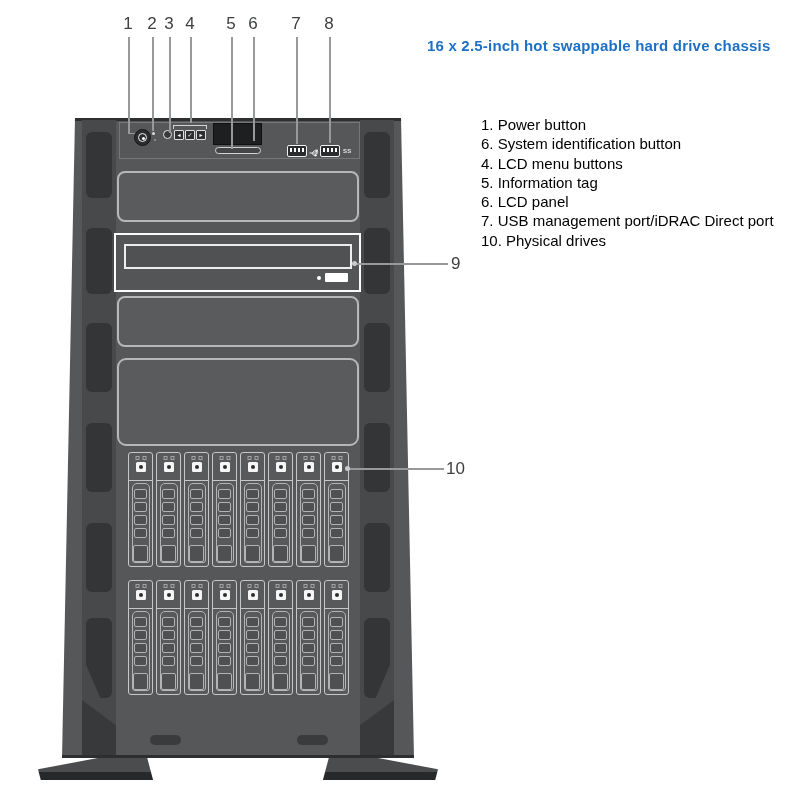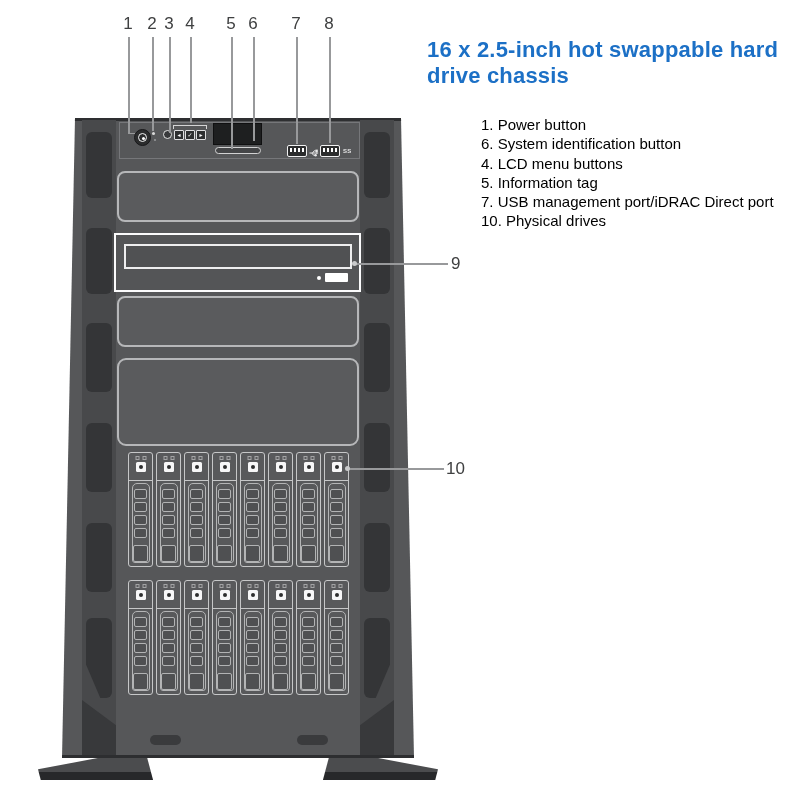--- a/index.html
+++ b/index.html
@@ -7,21 +7,21 @@
           font-family:"Liberation Sans",sans-serif;}
 
   
   .callout-num{position:absolute;transform:translateX(-50%);font-size:17px;color:#3f4041;}
   .callout-num-side{position:absolute;font-size:17px;color:#3f4041;}
   .leader-v{position:absolute;width:1.5px;background:#98999b;z-index:6;}
   .leader-h{position:absolute;height:1.5px;background:#98999b;z-index:6;}
   .leader-dot{position:absolute;width:5px;height:5px;border-radius:50%;background:#c9cacb;z-index:6;}
 
   
-  .page-title{position:absolute;left:427px;top:37px;font-size:22px;font-weight:bold;letter-spacing:.2px;}
+  .page-title{position:absolute;left:427px;top:37px;font-size:15px;font-weight:bold;letter-spacing:.2px;}
   .legend{position:absolute;left:481px;top:115px;width:315px;}
   .legend-item{font-size:15px;color:#000;line-height:19.3px;white-space:nowrap;}
 
   
   .chassis{position:absolute;left:62px;top:118px;width:352px;height:640px;background:#565759;
            clip-path:polygon(13px 0,339px 0,352px 100%,0 100%);z-index:2;}
   .chassis-top-cap{position:absolute;left:0;top:0;width:100%;height:3px;background:#2e2f31;}
   .chassis-bottom-cap{position:absolute;left:0;bottom:0;width:100%;height:3px;background:#2d2e30;}
 
   .rail{position:absolute;top:2px;bottom:2px;width:34px;background:#48494b;}
@@ -100,20 +100,21 @@
 <body>
 
 <div id="canvas">
 
   <div class="page-title" style="color: rgb(28, 112, 198);">16 x 2.5-inch hot swappable hard drive chassis</div>
   <div class="legend" id="legend">
       <div class="legend-item">1. Power button</div>
       <div class="legend-item">6. System identification button</div>
       <div class="legend-item">4. LCD menu buttons</div>
       <div class="legend-item">5. Information tag</div>
+      <div class="legend-item">6. LCD panel</div>
       <div class="legend-item">7. USB management port/iDRAC Direct port</div>
       <div class="legend-item">10. Physical drives</div>
     </div>
 
   <div class="foot left"></div>
   <div class="foot right"></div>
 
   <div class="chassis">
     <div class="chassis-top-cap"></div>
 

